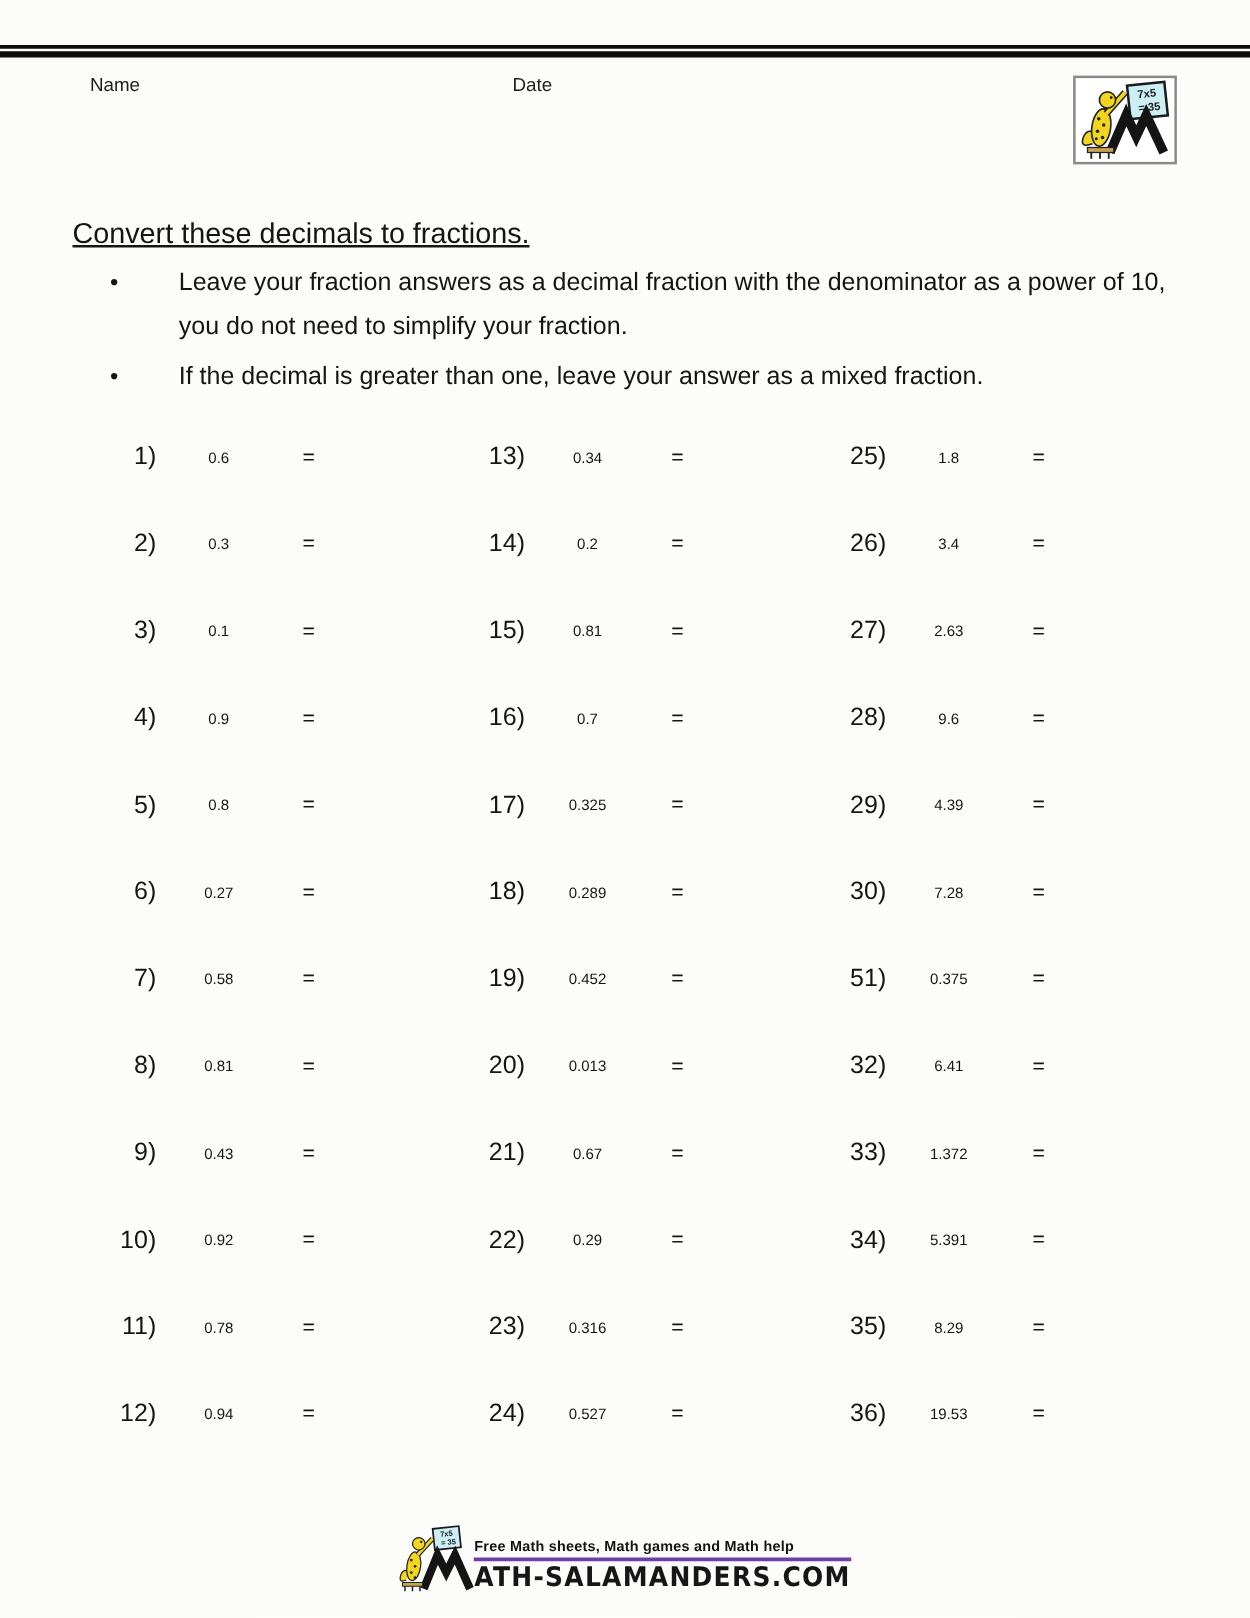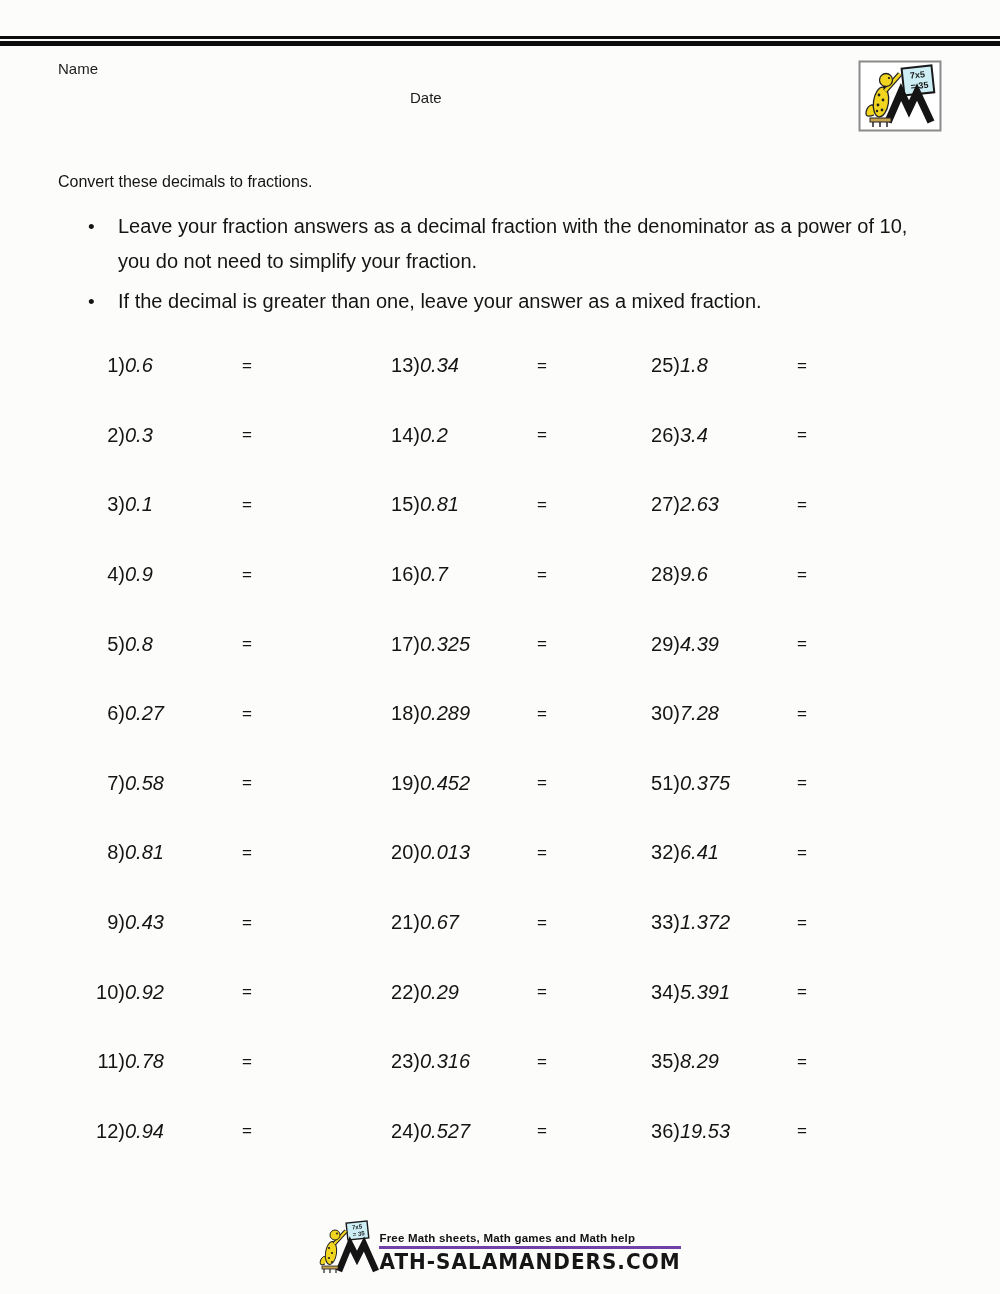--- a/index.html
+++ b/index.html
@@ -7,43 +7,43 @@
     position:relative; width:1000px; height:1294px;
     background:#fcfdfb; color:#141414;
     font-family:"Liberation Sans", sans-serif;
     overflow:hidden;
   }
   .topbar {
     position:absolute; top:36px; left:0; width:100%; height:2px;
     border-top:3px solid #0c0c0c; border-bottom:5px solid #0c0c0c;
     box-sizing:content-box;
   }
-  .meta-name  { position:absolute; top:60px; left:58px;  font-size:15px; color:#1c1c1c; }
-  .meta-date  { position:absolute; top:60px; left:410px; font-size:15px; color:#1c1c1c;margin-top:29px; }
+  .meta-name  { position:absolute; top:60px; left:72px;  font-size:15px; color:#1c1c1c; }
+  .meta-date  { position:absolute; top:60px; left:410px; font-size:15px; color:#1c1c1c; }
   .header-logo { position:absolute; top:60px; left:858px; width:84px; height:72px; }
   .page-title {
     position:absolute; top:106px; left:57px;
     font-family:"Liberation Serif", serif;
     font-size:30px; letter-spacing:0.5px; white-space:nowrap;
     color:var(--title-color, #3D6DA6);
   }
-  .intro { position:absolute; top:173px; left:58px; font-size:16px; }
+  .intro { position:absolute; top:173px; left:58px; font-size:23px;text-decoration:underline; }
   .bullets { position:absolute; top:209px; left:88px; width:850px; margin:0; padding:0; list-style:none; }
   .bullets li { display:flex; margin-bottom:5px; }
   .bullets .dot { flex:0 0 30px; font-size:19px; line-height:35px; }
-  .bullets .btext { width:815px; font-size:20px; line-height:35px; }
+  .bullets .btext { width:815px; font-size:20px; line-height:35px;margin-left:25px; }
 
   .problems { position:absolute; top:331px; left:0; width:1000px; height:840px; }
   .pcol { position:absolute; top:0; }
   .pcol-1 { left:60px; }
   .pcol-2 { left:355px; }
-  .pcol-3 { left:615px; }
+  .pcol-3 { left:644px; }
   .prow { display:flex; align-items:center; height:69.6px; }
   .pnum { width:65px;  text-align:right; font-size:20px; }
-  .pval { width:100px; text-align:left; font-size:20px;font-style:italic; }
+  .pval { width:100px; text-align:center; font-size:12px; }
   .peq  { margin-left:17px; font-size:17px; }
 
   .footer { position:absolute; top:1220px; left:0; width:1000px; display:flex; justify-content:center; }
   .footer-inner { display:flex; align-items:flex-end; }
   .footer-logo { width:66px; height:54px; margin-right:-6px; }
   .footer-right { display:flex; flex-direction:column; }
   .tagline { font-size:11.5px; font-weight:bold; letter-spacing:0.2px; color:#111; }
   .rule { height:3px; background:var(--accent, #7040A8); margin:2px 0 1px 0; }
   .wordmark {
     font-family:"DejaVu Sans", sans-serif;

